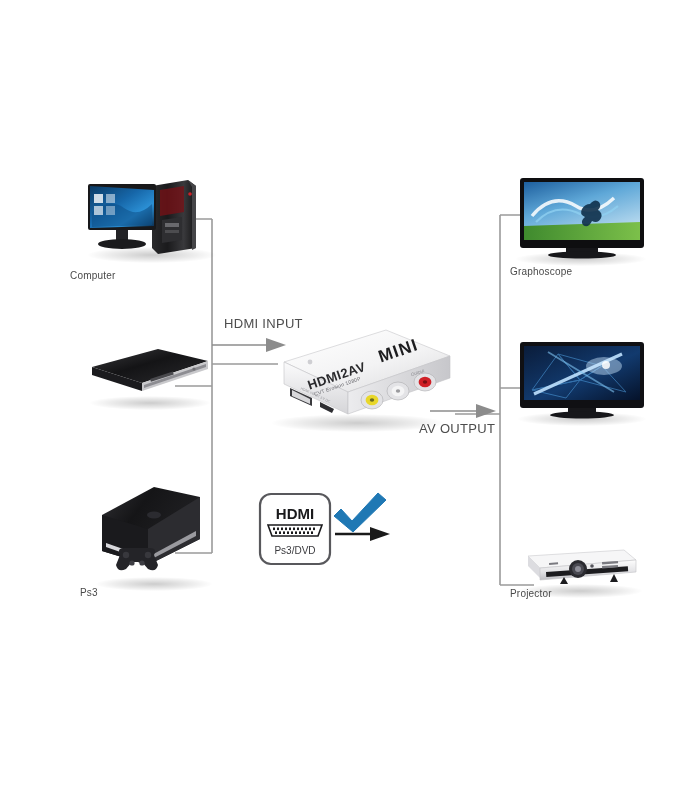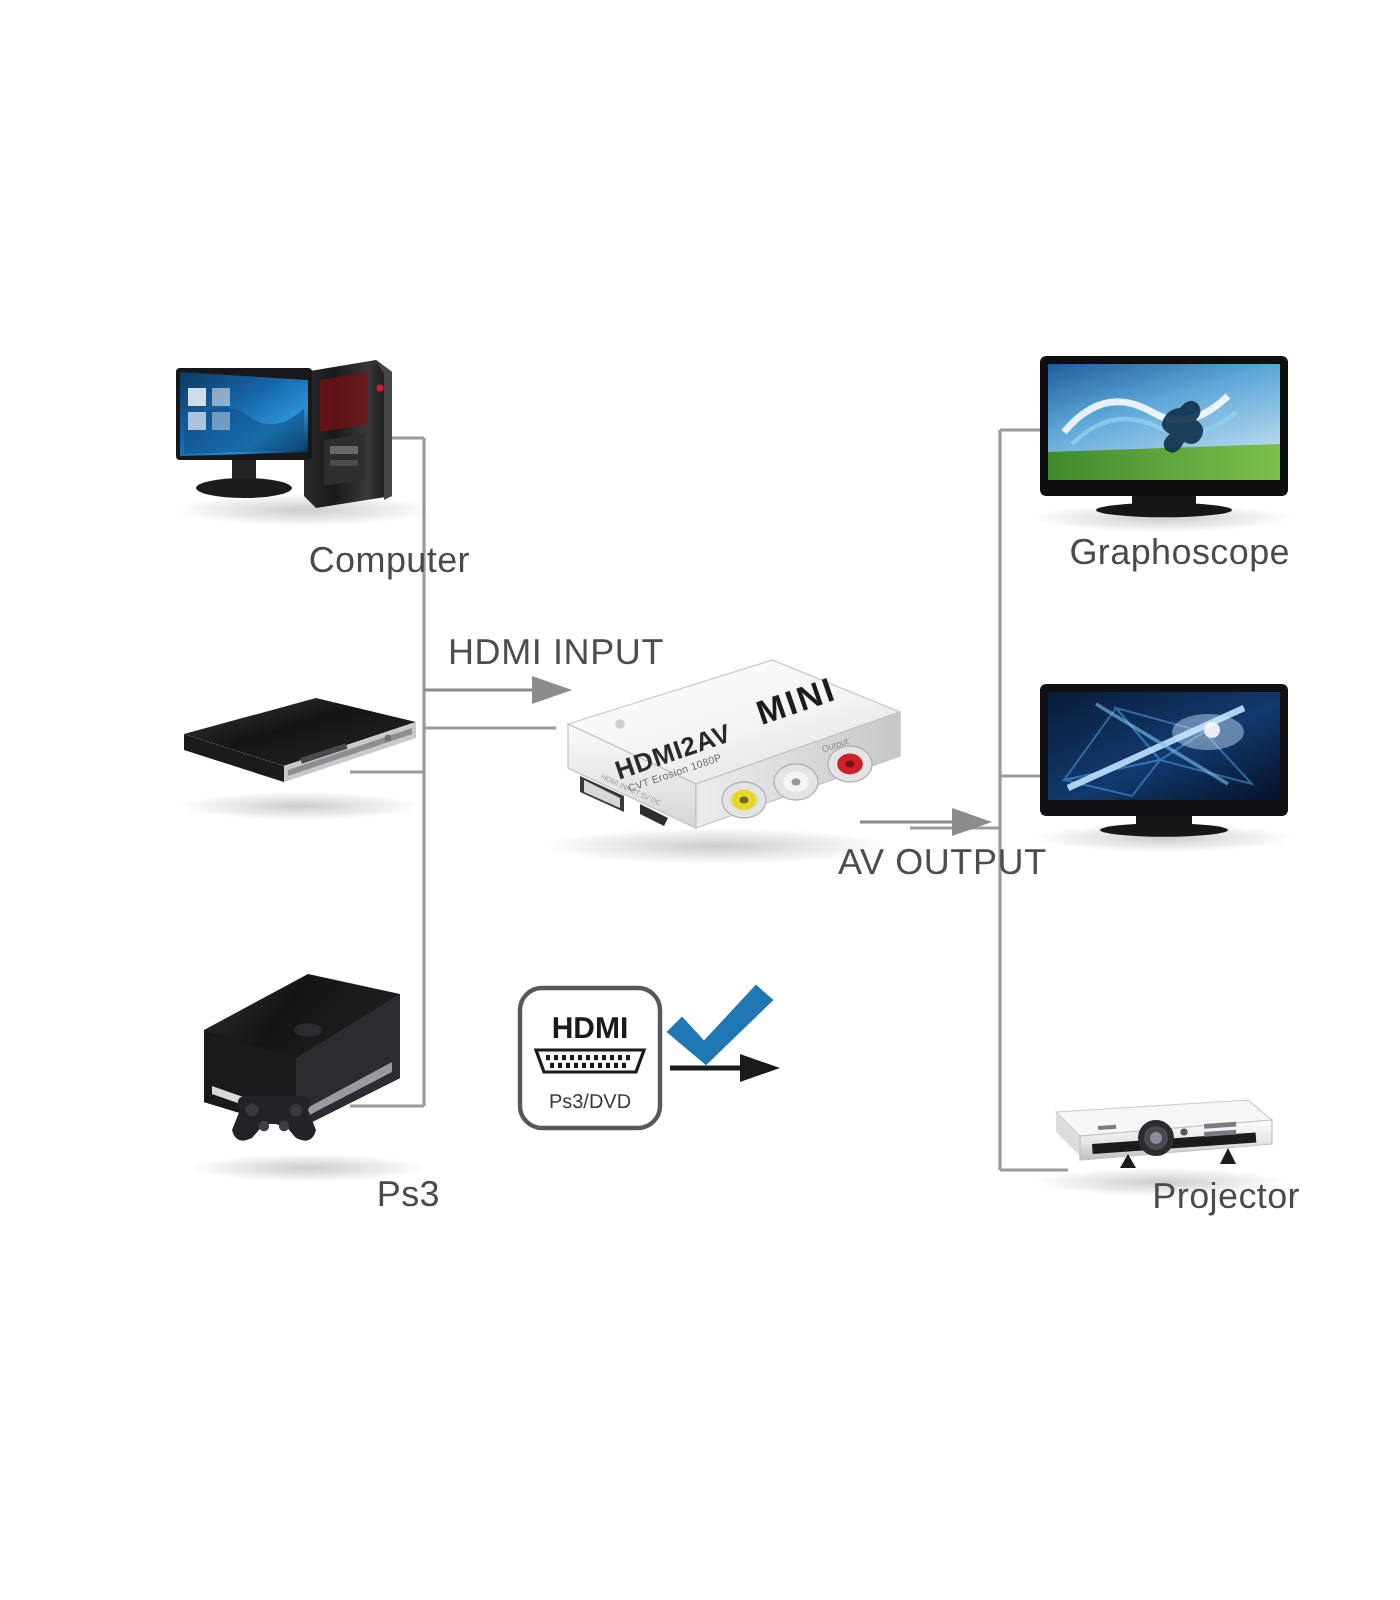--- a/index.html
+++ b/index.html
@@ -19,31 +19,31 @@
     left: 0; top: 0;
     width: 700px;
     height: 800px;
     background: #ffffff;
   }
   .node {
     position: absolute;
   }
   .caption {
     position: absolute;
-    text-align: right;
+    text-align: left;
     color: #4a4a4a;
-    font-size: 18px;
+    font-size: 10px;
     font-family: "Liberation Sans", sans-serif;
     letter-spacing: 0.2px;
     white-space: pre;
   }
   .flow-label {
     position: absolute;
     color: #4d4d4d;
-    font-size: 18px;
+    font-size: 13px;
     font-family: "Liberation Sans", sans-serif;
     letter-spacing: 0.3px;
     white-space: pre;
   }
   svg.layer {
     position: absolute;
     left: 0; top: 0;
     width: 700px;
     height: 800px;
     overflow: visible;
@@ -294,21 +294,21 @@
       <rect x="2" y="2" width="124" height="70" rx="3" fill="#0e0e10"></rect>
       <rect x="6" y="6" width="116" height="58" fill="url(#gsky)"></rect>
       <path d="M6 50 L122 46 L122 64 L6 64 Z" fill="url(#ggrass)"></path>
       <path d="M14 40 Q34 16 58 30 Q76 41 96 22" stroke="#ffffff" stroke-width="3.4" fill="none" opacity="0.85"></path>
       <path d="M18 46 Q38 26 62 38 Q80 47 100 30" stroke="#8fd0f0" stroke-width="2.2" fill="none" opacity="0.8"></path>
       <path d="M72 28 q5 -6 9 -2 q3 4 -1 8 q5 3 3 8 q-3 6 -9 3 q-4 8 -9 4 q-3 -4 2 -8 q-6 -3 -3 -8 q3 -5 8 -5 z" fill="#10304a" opacity="0.9"></path>
       <rect x="48" y="72" width="32" height="4" fill="#17171a"></rect>
       <ellipse cx="64" cy="79" rx="34" ry="3.6" fill="#17171a"></ellipse>
     </svg>
   </div>
-  <div class="caption" style="left:485px; top:266px; width:160px;">Graphoscope</div>
+  <div class="caption" style="left:510px; top:266px; width:160px;">Graphoscope</div>
 
   <div class="shadow-ellipse" style="left:518px; top:412px; width:128px; height:14px;"></div>
   <div class="node" style="left:518px; top:340px;">
     <svg width="128" height="80" viewBox="0 0 128 80">
       <defs>
         <linearGradient id="dtvbg" x1="0" y1="0" x2="1" y2="1">
           <stop offset="0%" stop-color="#0a1c3a"></stop>
           <stop offset="55%" stop-color="#123a6e"></stop>
           <stop offset="100%" stop-color="#05122a"></stop>
         </linearGradient>

